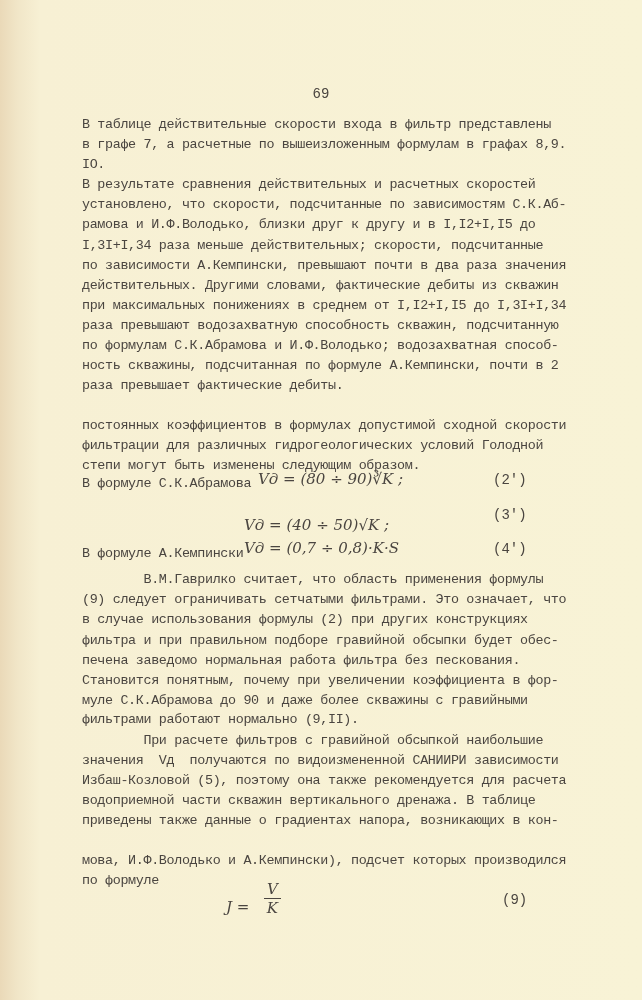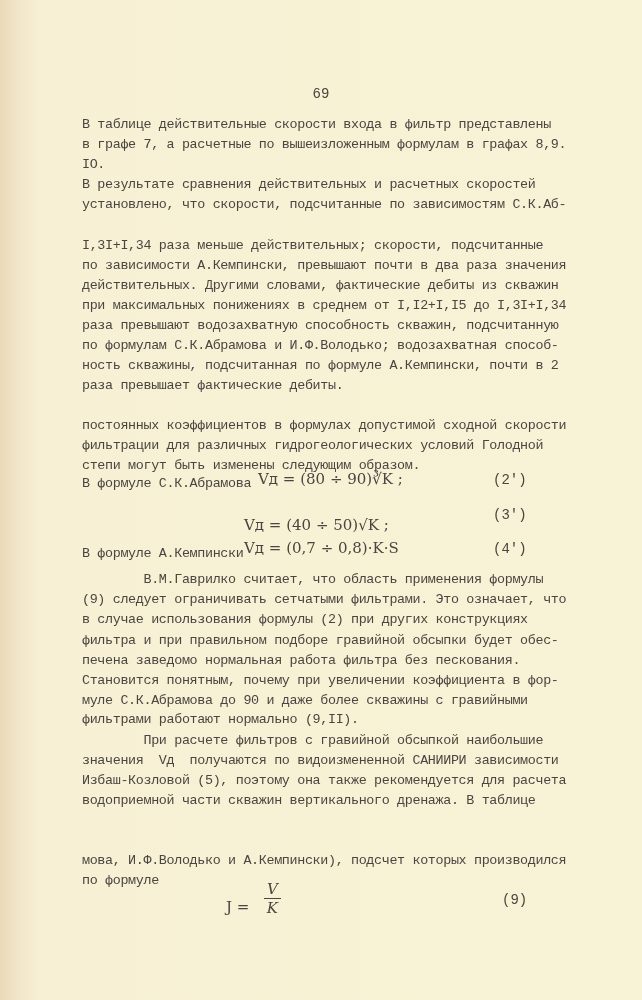--- a/index.html
+++ b/index.html
@@ -6,38 +6,39 @@
   body {
     width: 642px; height: 1000px; overflow: hidden;
     background: linear-gradient(90deg, #ead9b8 0px, #f1e6c8 18px, #f7f0d4 40px, #f8f3d6 100%);
     position: relative;
     font-family: "Liberation Mono", "DejaVu Sans Mono", monospace;
     color: #4a4540;
   }
   .page { position: absolute; left: 0; top: 0; width: 642px; height: 1000px; padding-left: 8px; }
   .page-number { position: absolute; top: 86px; left: 0; width: 642px; text-align: center; font-size: 14px; }
   .line { position: absolute; left: 46px; white-space: pre; font-size: 13.4px; line-height: 18px; letter-spacing: -0.35px; margin-left: 36px; }
-  .formula { position: absolute; font-family: "DejaVu Serif", serif; font-size: 15px; white-space: pre; color: #4a4540; }
+  .formula { position: absolute; font-family: "DejaVu Serif", serif; font-style: italic; font-size: 15px; white-space: pre; color: #4a4540; }
   .eqno { position: absolute; font-size: 14px; white-space: pre; }
   .frac { position: absolute; font-family: "DejaVu Serif", serif; font-style: italic; font-size: 15px; text-align: center; }
   .frac .num { display: block; border-bottom: 1px solid #4a4540; padding: 0 3px; }
   .frac .den { display: block; }
 </style>
 </head>
 <body>
 
 <div class="page">
   <div class="page-number">69</div>
 
   <div class="line" style="top:116px">В таблице действительные скорости входа в фильтр представлены</div>
   <div class="line" style="top:136px">в графе 7, а расчетные по вышеизложенным формулам в графах 8,9.</div>
   <div class="line" style="top:156px">IO.</div>
 
   <div class="line" style="top:176px">В результате сравнения действительных и расчетных скоростей</div>
   <div class="line" style="top:196px">установлено, что скорости, подсчитанные по зависимостям С.К.Аб-</div>
+  <div class="line" style="top:216px">рамова и И.Ф.Володько, близки друг к другу и в I,I2+I,I5 до</div>
   <div class="line" style="top:237px">I,3I+I,34 раза меньше действительных; скорости, подсчитанные</div>
   <div class="line" style="top:257px">по зависимости А.Кемпински, превышают почти в два раза значения</div>
   <div class="line" style="top:277px">действительных. Другими словами, фактические дебиты из скважин</div>
   <div class="line" style="top:297px">при максимальных понижениях в среднем от I,I2+I,I5 до I,3I+I,34</div>
   <div class="line" style="top:317px">раза превышают водозахватную способность скважин, подсчитанную</div>
   <div class="line" style="top:337px">по формулам С.К.Абрамова и И.Ф.Володько; водозахватная способ-</div>
   <div class="line" style="top:357px">ность скважины, подсчитанная по формуле А.Кемпински, почти в 2</div>
   <div class="line" style="top:377px">раза превышает фактические дебиты.</div>
 
   <div class="line" style="top:417px">постоянных коэффициентов в формулах допустимой сходной скорости</div>
@@ -61,20 +62,21 @@
   <div class="line" style="top:632px">фильтра и при правильном подборе гравийной обсыпки будет обес-</div>
   <div class="line" style="top:652px">печена заведомо нормальная работа фильтра без пескования.</div>
   <div class="line" style="top:672px">Становится понятным, почему при увеличении коэффициента в фор-</div>
   <div class="line" style="top:692px">муле С.К.Абрамова до 90 и даже более скважины с гравийными</div>
   <div class="line" style="top:711px">фильтрами работают нормально (9,II).</div>
 
   <div class="line" style="top:732px">        При расчете фильтров с гравийной обсыпкой наибольшие</div>
   <div class="line" style="top:752px">значения  Vд  получаются по видоизмененной САНИИРИ зависимости</div>
   <div class="line" style="top:772px">Избаш-Козловой (5), поэтому она также рекомендуется для расчета</div>
   <div class="line" style="top:792px">водоприемной части скважин вертикального дренажа. В таблице</div>
+  <div class="line" style="top:812px">приведены также данные о градиентах напора, возникающих в кон-</div>
   <div class="line" style="top:852px">мова, И.Ф.Володько и А.Кемпински), подсчет которых производился</div>
   <div class="line" style="top:872px">по формуле</div>
 
   <div class="formula" style="top:898px; left:226px">J =</div>
   <div class="frac" style="top:880px; left:264px">
     <span class="num">V</span>
     <span class="den">K</span>
   </div>
   <div class="eqno" style="top:892px; left:502px">(9)</div>
 </div>

